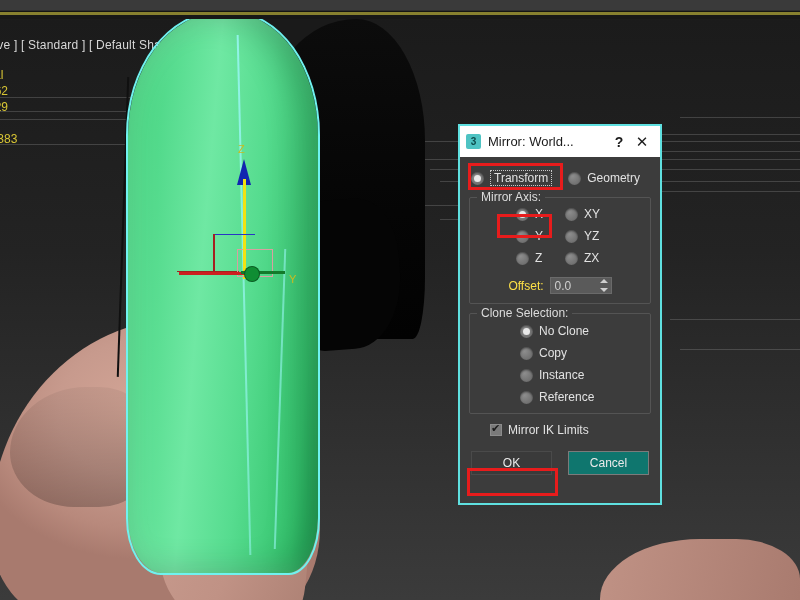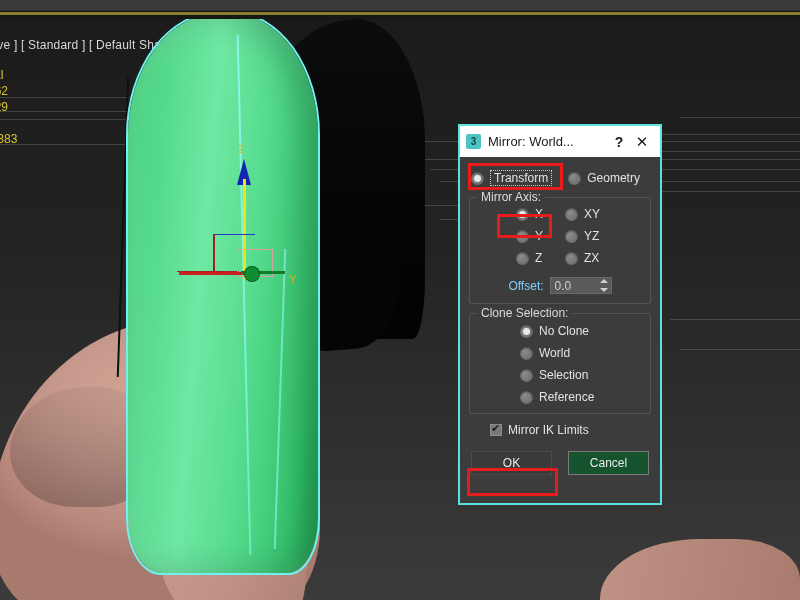--- a/index.html
+++ b/index.html
@@ -193,21 +193,21 @@
   .groupbox > .gb-title {
     position:absolute; top:-8px; left:7px; background:#3c3c3c;
     padding:0 4px; font-size:12px; color:#dcdcdc;
   }
 
   .axis-grid { display:flex; gap:22px; padding-left:38px; }
   .axis-col { display:flex; flex-direction:column; gap:6px; }
   .axis-item { display:flex; align-items:center; height:16px; }
 
   .offset-row { display:flex; align-items:center; justify-content:center; margin-top:11px; }
-  .offset-label { font-size:12px; color:#7dd3fc; margin-right:6px; }
+  .offset-label { font-size:12px; color:#fde047; margin-right:6px; }
   .offset-field {
     width:62px; height:17px; background:#5a5a5a; border:1px solid #6a6a6a;
     display:flex; align-items:center; padding-left:4px;
     font-size:12px; color:#cfcfcf; position:relative;
   }
   .spin {
     position:absolute; right:2px; top:1px; width:10px; height:13px;
     display:flex; flex-direction:column; justify-content:space-between; align-items:center;
   }
   .spin i { width:0; height:0; border-left:4px solid transparent; border-right:4px solid transparent; }
@@ -223,21 +223,21 @@
     margin-right:6px; position:relative; flex:none;
   }
   .checkbox.on::after {
     content:"✔"; position:absolute; left:0px; top:-3px;
     font-size:11px; color:#1b1b1b;
   }
   .check-label { font-size:12px; color:#e2e2e2; }
 
   .btn-row { display:flex; gap:16px; margin-top:14px; padding:0 2px; }
   .btn {
-    flex:1; height:24px; background:#14532d; border:1px solid #7b7b7b;
+    flex:1; height:24px; background:#0f766e; border:1px solid #7b7b7b;
     color:#eaeaea; font-size:12px; display:flex; align-items:center; justify-content:center;
     cursor:pointer;
   }
   .btn.dark { background:#3a3a3a; border-color:#4a4a4a; }
 
   
   .annot { position:absolute; border:3px solid #e81c1c; pointer-events:none; }
   #annot-transform { left:468px; top:163px; width:95px; height:27px; }
   #annot-x        { left:497px; top:214px; width:55px; height:24px; }
   #annot-ok       { left:467px; top:468px; width:91px; height:28px; }
@@ -381,25 +381,25 @@
 
       <div class="groupbox">
         <div class="gb-title">Clone Selection:</div>
         <div class="clone-list">
           <div class="clone-item">
             <span class="radio on"></span>
             <span class="radio-label">No Clone</span>
           </div>
           <div class="clone-item">
             <span class="radio"></span>
-            <span class="radio-label">World</span>
+            <span class="radio-label">Copy</span>
           </div>
           <div class="clone-item">
             <span class="radio"></span>
-            <span class="radio-label">Selection</span>
+            <span class="radio-label">Instance</span>
           </div>
           <div class="clone-item">
             <span class="radio"></span>
             <span class="radio-label">Reference</span>
           </div>
         </div>
       </div>
 
       <div class="check-row">
         <span class="checkbox on"></span>

